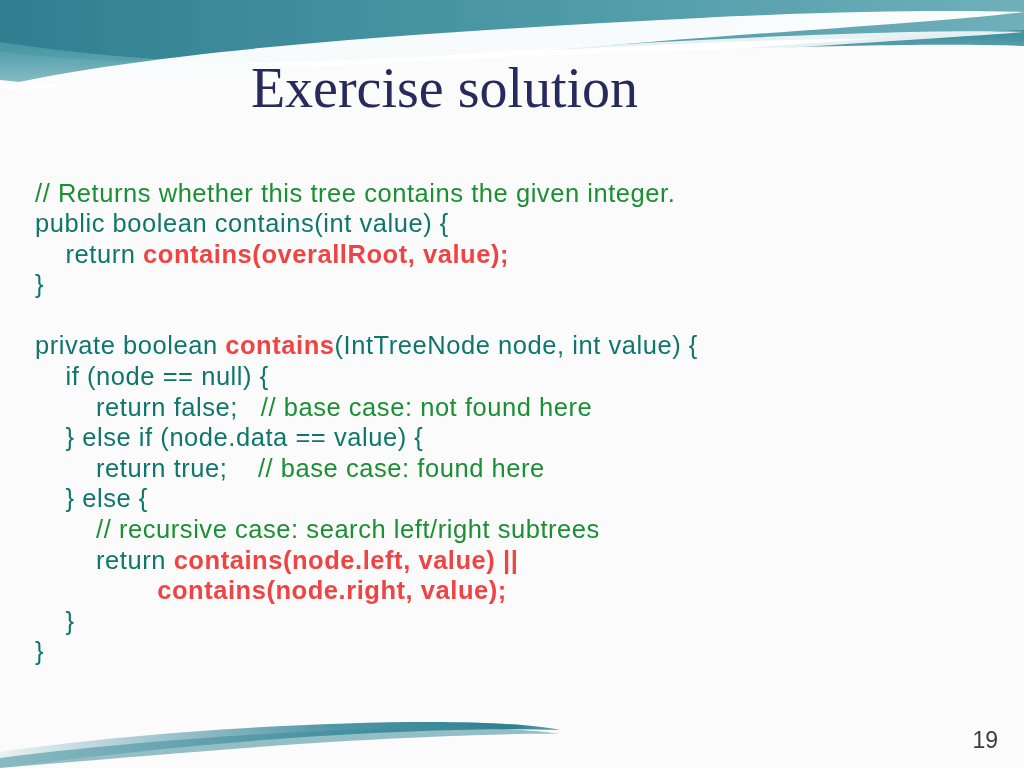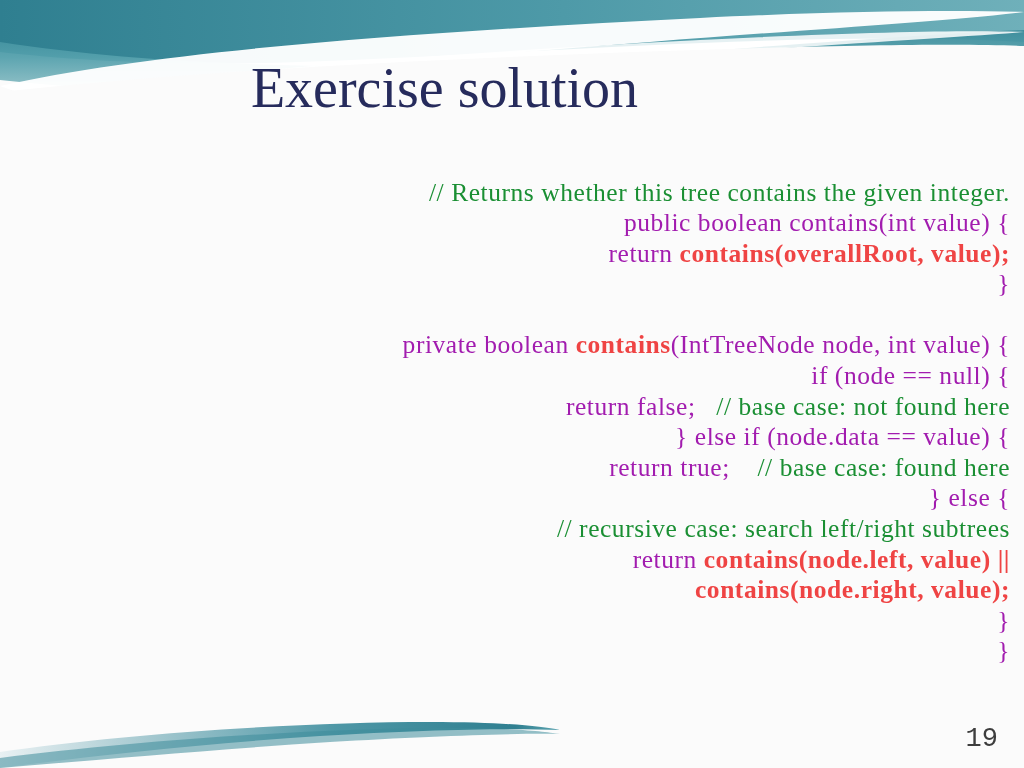--- a/index.html
+++ b/index.html
@@ -48,44 +48,43 @@
     letter-spacing: 0px;
     white-space: nowrap;
   }
 
   
   .code-block {
     position: absolute;
     top: 152px;
     left: 35px;
     width: 975px;
-    font-family: Liberation Serif, serif;
+    font-family: Liberation Sans, sans-serif;
     font-size: 25.5px;
     line-height: 30.6px;
     color: #2b2b2b;
     white-space: pre;
     letter-spacing: 0.55px;
-    text-align: right;
   }
   .code-line {
     display: block;
     height: 30.6px;
     white-space: pre;
   }
   .tok-comment { color: #1a8f33; }
   .tok-bold { font-weight: bold; color: #ef4444; }
-  .tok-plain { color: #a21caf; }
+  .tok-plain { color: #0f766e; }
 
   
   .page-number {
     position: absolute;
     right: 26px;
     bottom: 14px;
-    font-family: Liberation Mono, monospace;
-    font-size: 27px;
+    font-family: Liberation Sans, sans-serif;
+    font-size: 23px;
     color: #3d3d3d;
     text-align: center;
   }
 </style>
 </head>
 <body>
 
 <div class="slide">
 
   <svg class="header-deco" viewBox="0 0 1024 130" preserveAspectRatio="none" aria-hidden="true">

